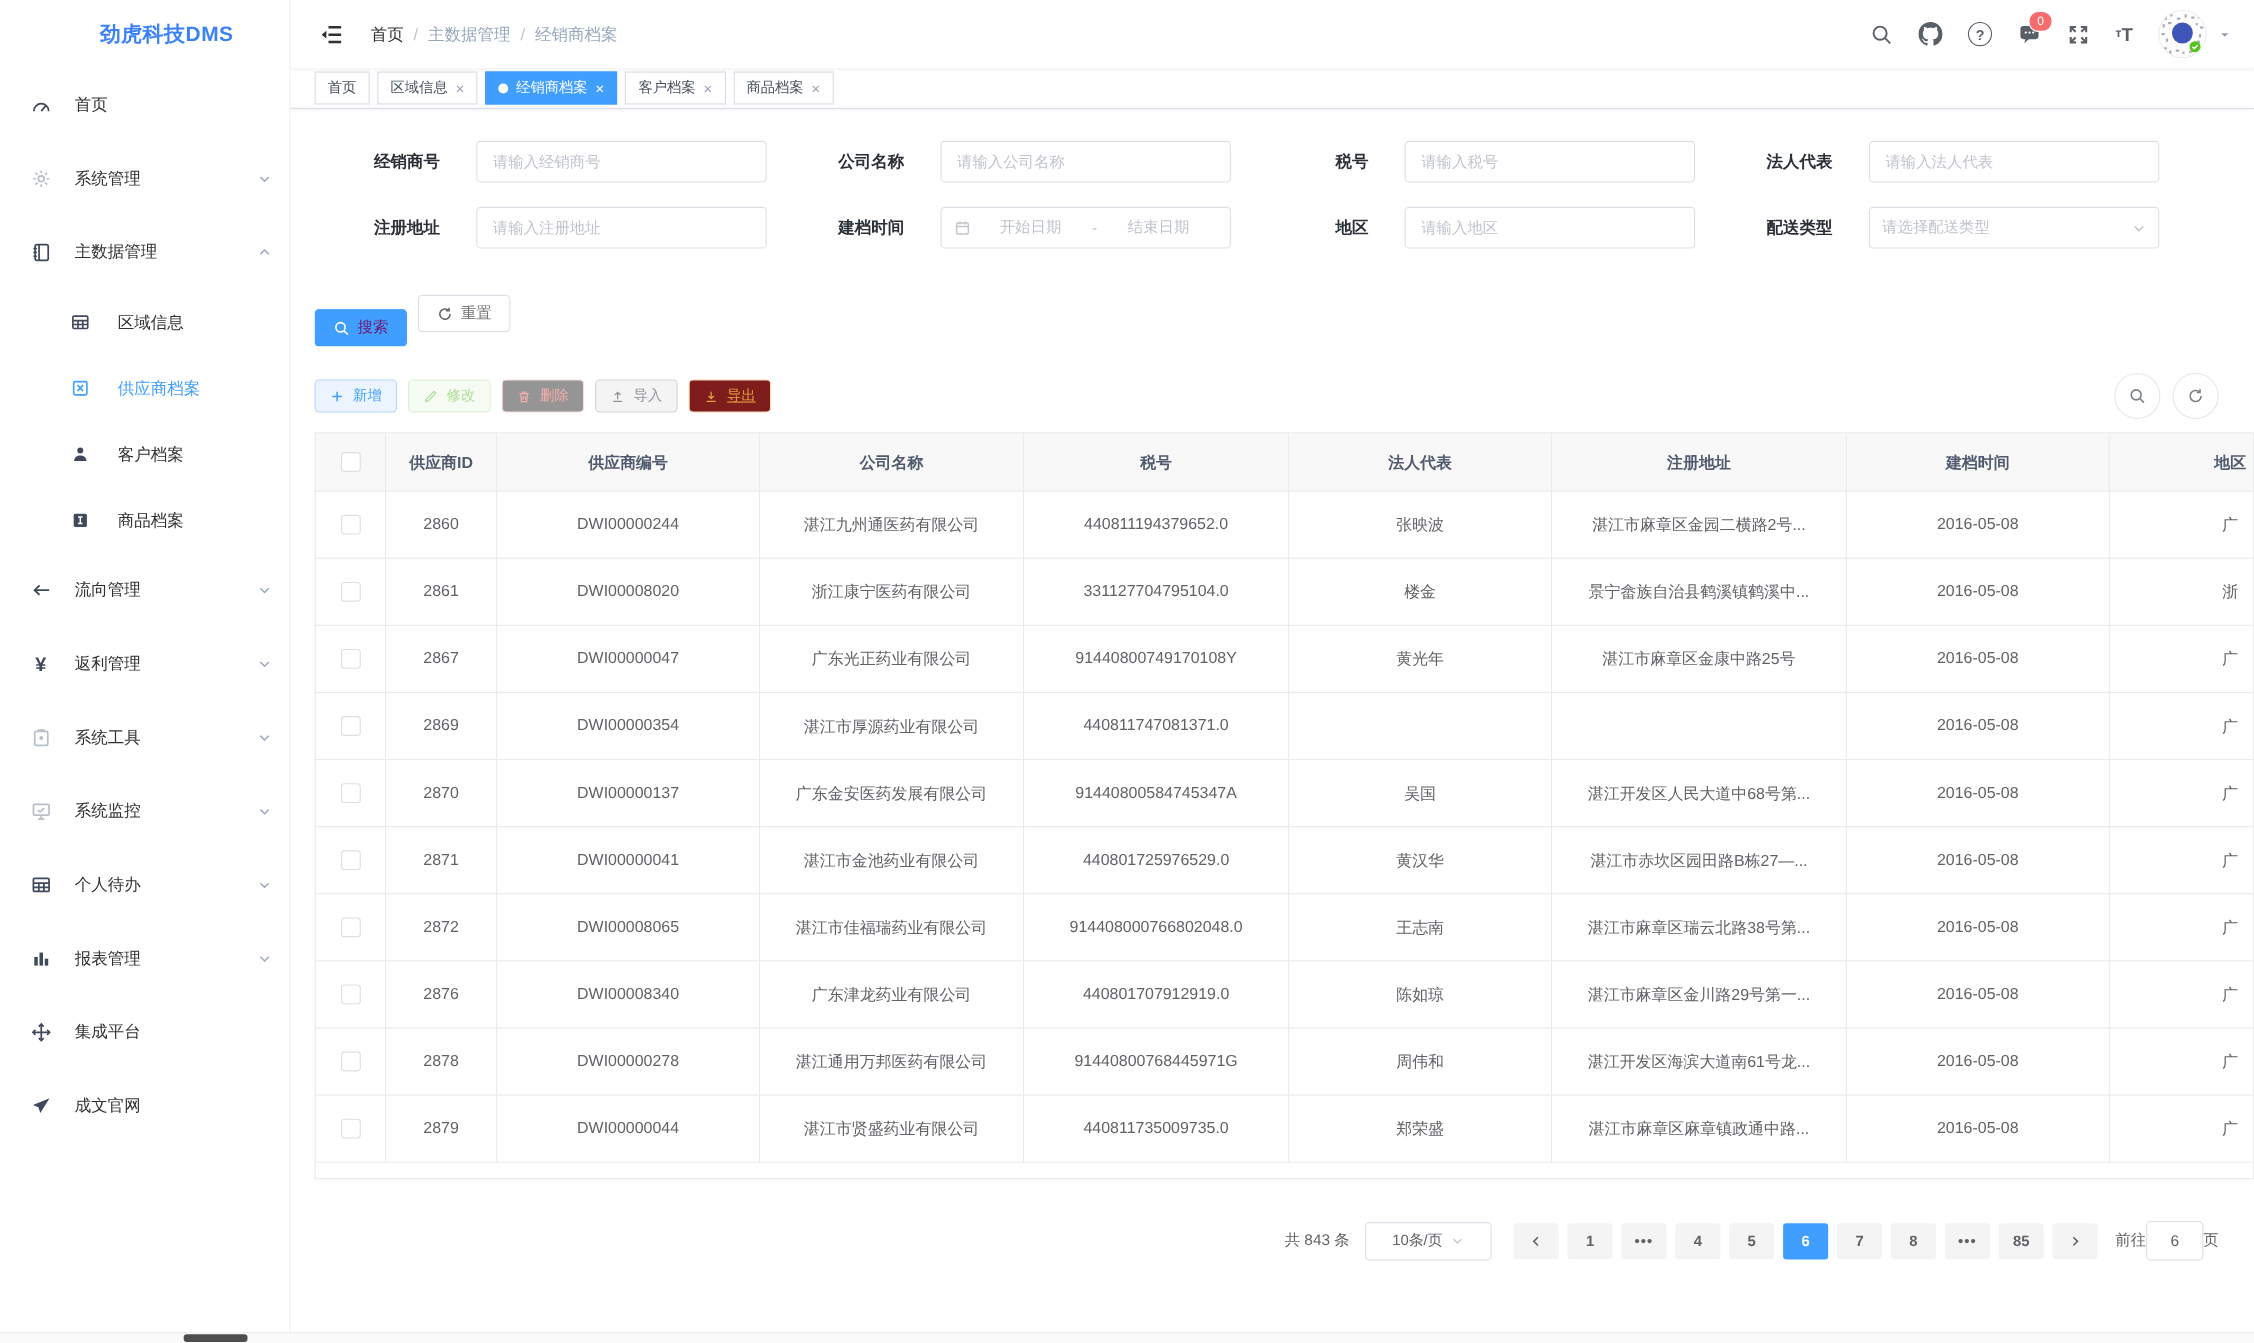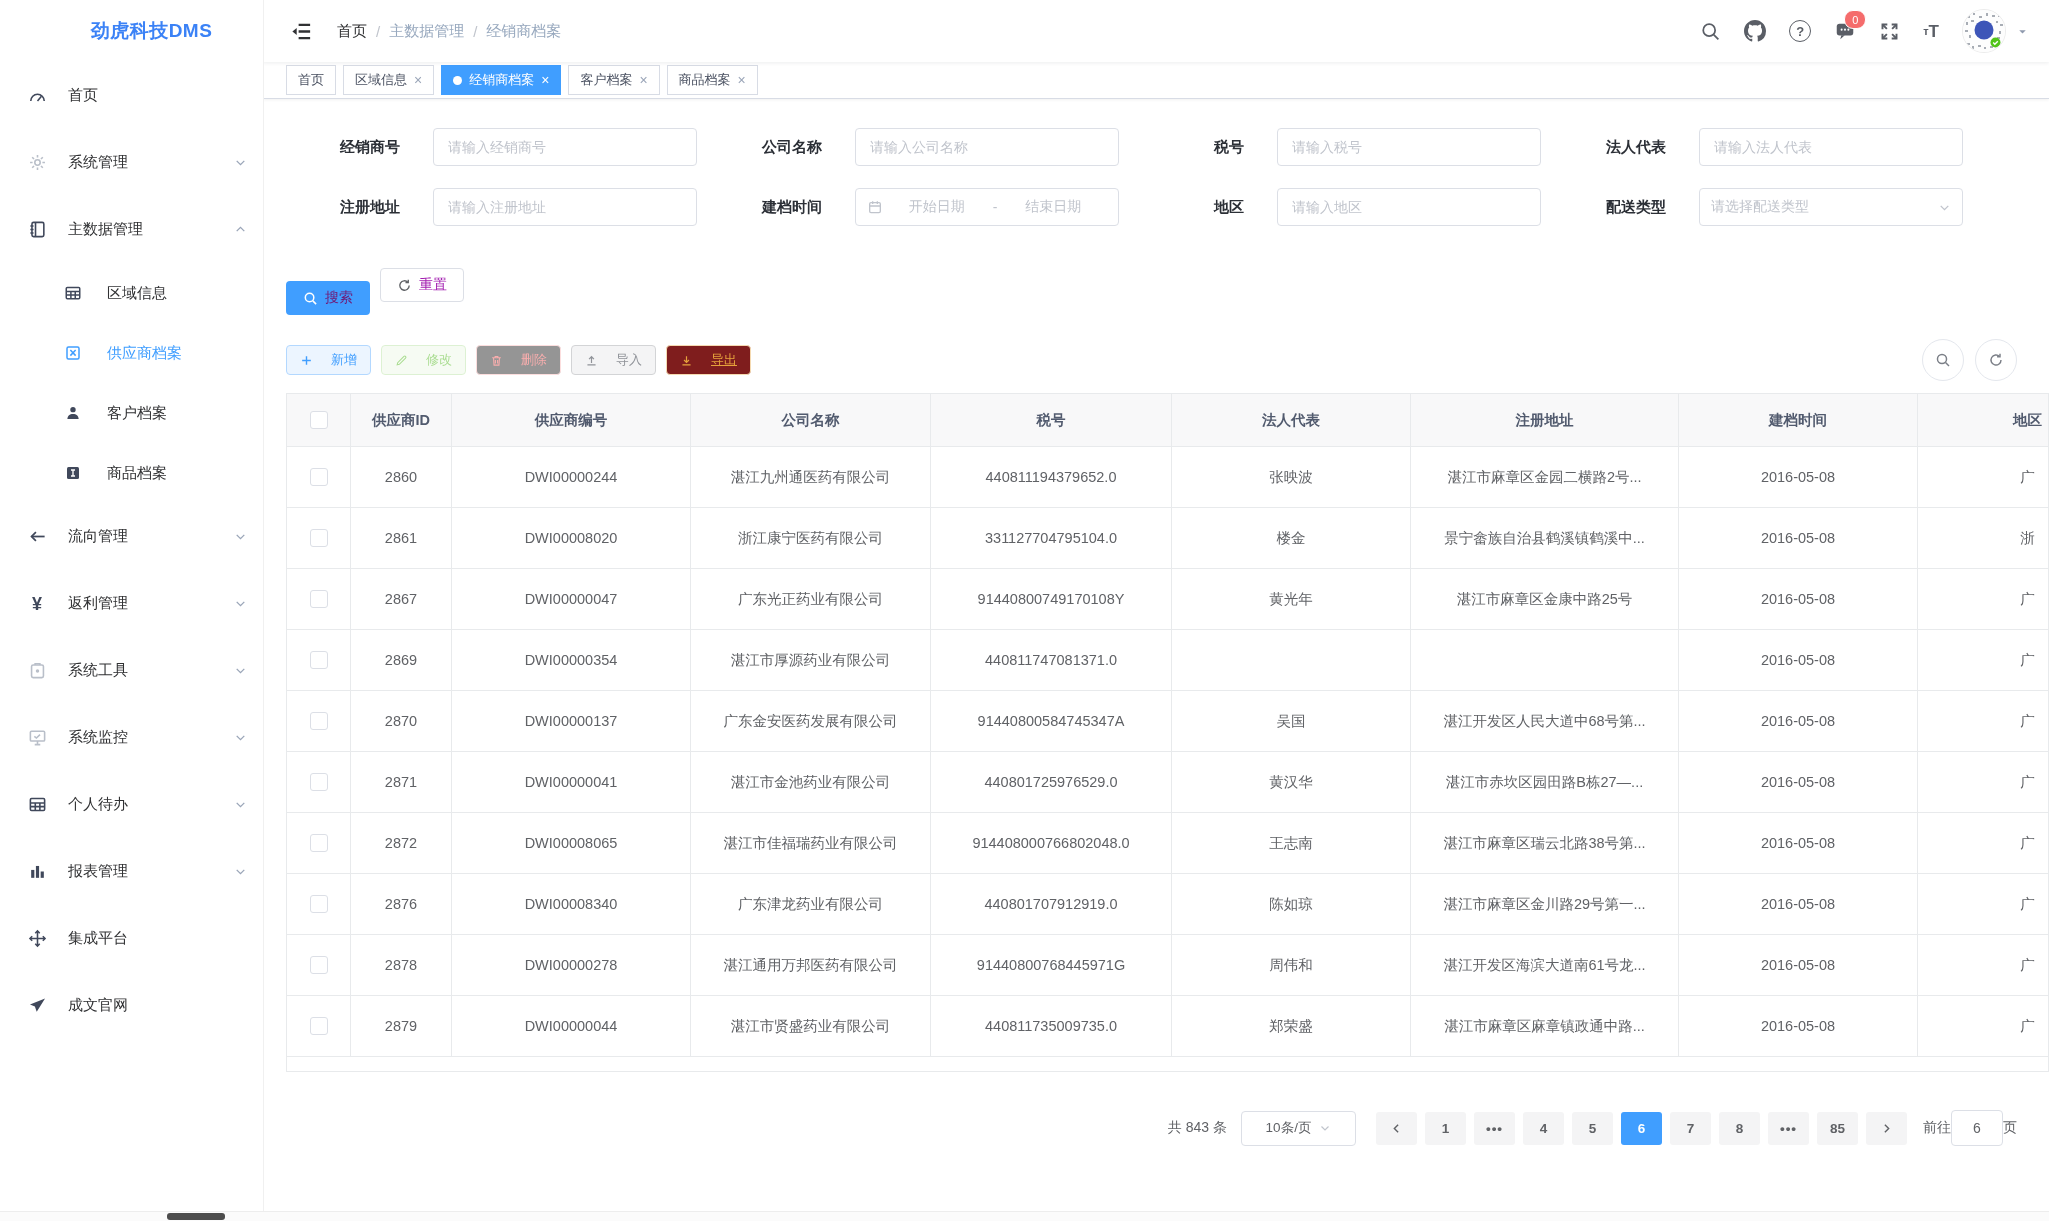--- a/index.html
+++ b/index.html
@@ -74,25 +74,25 @@
   .rangebox .ph{flex:1;text-align:center;}
   .rangebox .dash{margin:0 2px;}
   .selectbox .ph{flex:1;}
 
   
   .btn-row{display:flex;align-items:center;margin-top:29px;}
   .btn{display:inline-flex;align-items:center;gap:7px;height:34px;padding:0 16px;
        border-radius:4px;font-size:14px;border:1px solid transparent;cursor:pointer;
        font-family:inherit;background:#fff;}
   .btn-primary{background:#409eff;color:#701a75;margin-top:26px;}
-  .btn-plain{border-color:#dcdfe6;color:#a21caf;}
+  .btn-plain{border-color:#dcdfe6;color:#737373;}
   .btn+.btn{margin-left:10px;}
 
   .tool-row{display:flex;align-items:center;margin-top:24px;}
-  .tbtn{display:inline-flex;align-items:center;gap:18px;height:30px;padding:0 13px;
+  .tbtn{display:inline-flex;align-items:center;gap:8px;height:30px;padding:0 13px;
         border-radius:4px;font-size:13px;border:1px solid;margin-right:10px;cursor:pointer;
         font-family:inherit;}
   .tbtn-add{color:#409eff;background:#ecf5ff;border-color:#b3d8ff;}
   .tbtn-edit{color:#67c23a;background:#f0f9eb;border-color:#c2e7b0;opacity:.55;}
   .tbtn-del{color:#f56c6c;background:#404040;border-color:#fbc4c4;opacity:.55;}
   .tbtn-imp{color:#909399;background:#f4f4f5;border-color:#d3d4d6;}
   .tbtn-exp{color:#e6a23c;background:#7f1d1d;border-color:#f5dab1;text-decoration:underline;}
   .tool-right{margin-left:auto;display:flex;gap:11px;}
   .circle-btn{width:40px;height:40px;border:1px solid #e4e7ed;border-radius:50%;
               background:#fff;display:flex;align-items:center;justify-content:center;

